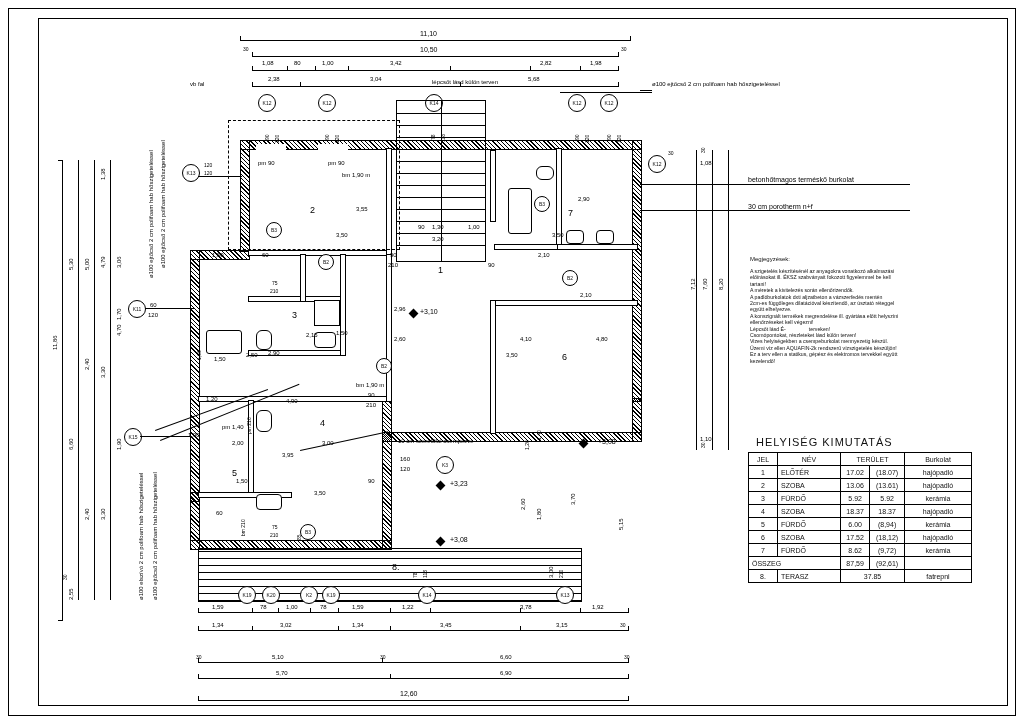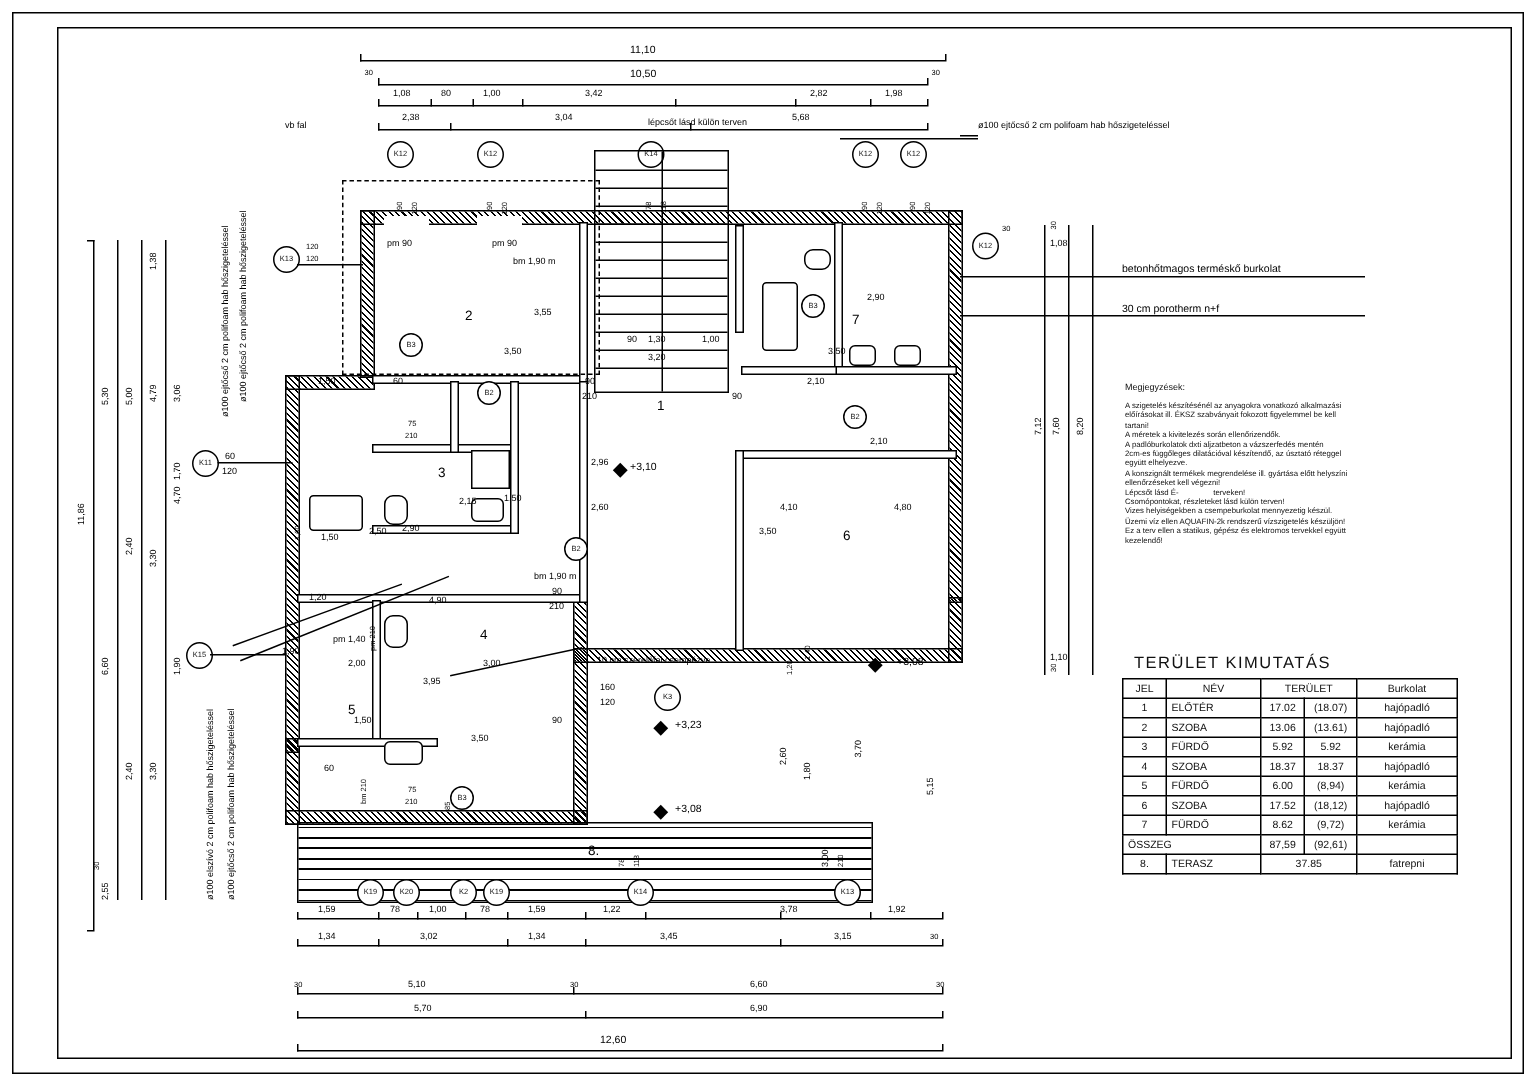--- a/index.html
+++ b/index.html
@@ -426,21 +426,21 @@
 együtt elhelyezve.
 A konszignált termékek megrendelése ill. gyártása előtt helyszíni
 ellenőrzéseket kell végezni!
 Lépcsőt lásd É-                terveken!
 Csomópontokat, részleteket lásd külön terven!
 Vizes helyiségekben a csempeburkolat mennyezetig készül.
 Üzemi víz ellen AQUAFIN-2k rendszerű vízszigetelés készüljön!
 Ez a terv ellen a statikus, gépész és elektromos tervekkel együtt
 kezelendő!</div>
 
-  <div class="kimut-title" style="left:756px;top:436px;">TERÜLET   KIMUTATÁS</div>
+  <div class="kimut-title" style="left:756px;top:436px;">HELYISÉG   KIMUTATÁS</div>
   <table class="kimut" style="left:748px;top:452px;width:224px;">
     <tbody>
         <tr>
       <th style="width:22px;">JEL</th>
       <th style="width:56px;">NÉV</th>
       <th colspan="2" style="width:86px;">TERÜLET</th>
       <th style="width:60px;">Burkolat</th>
     </tr>
     <tr>
       <td>1</td>

